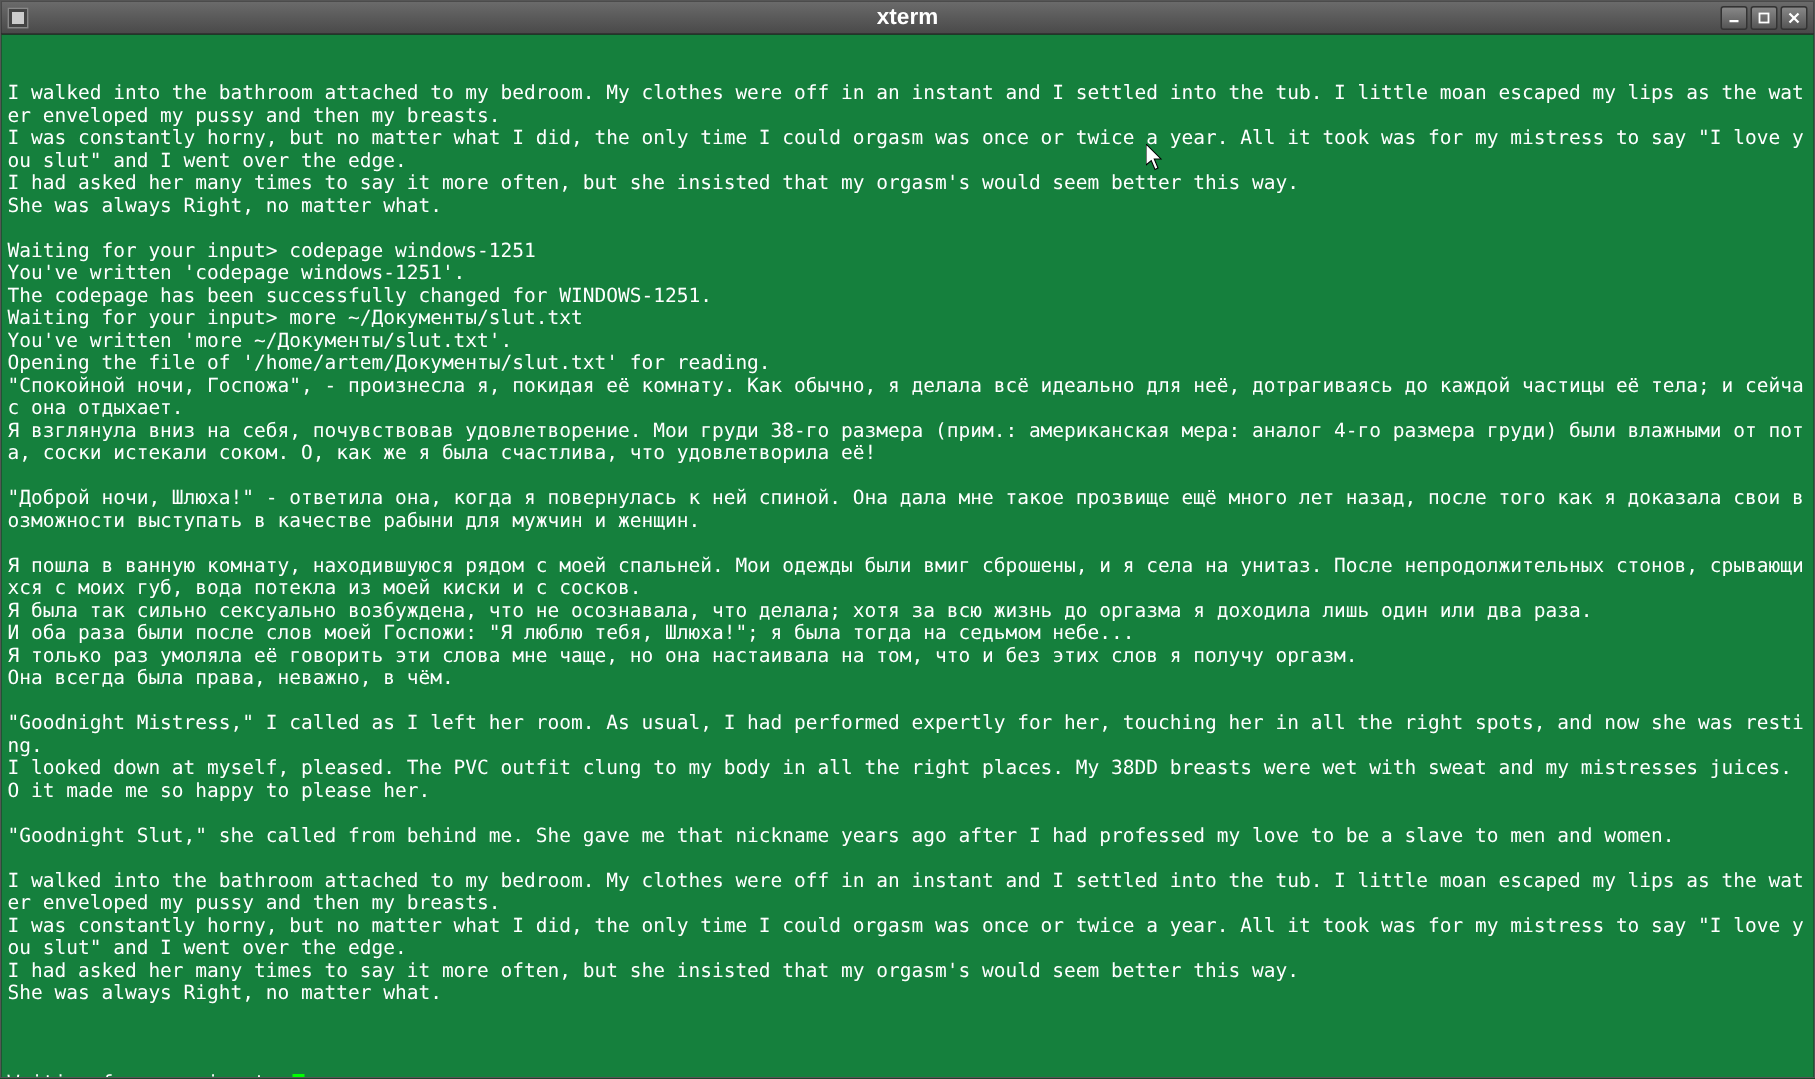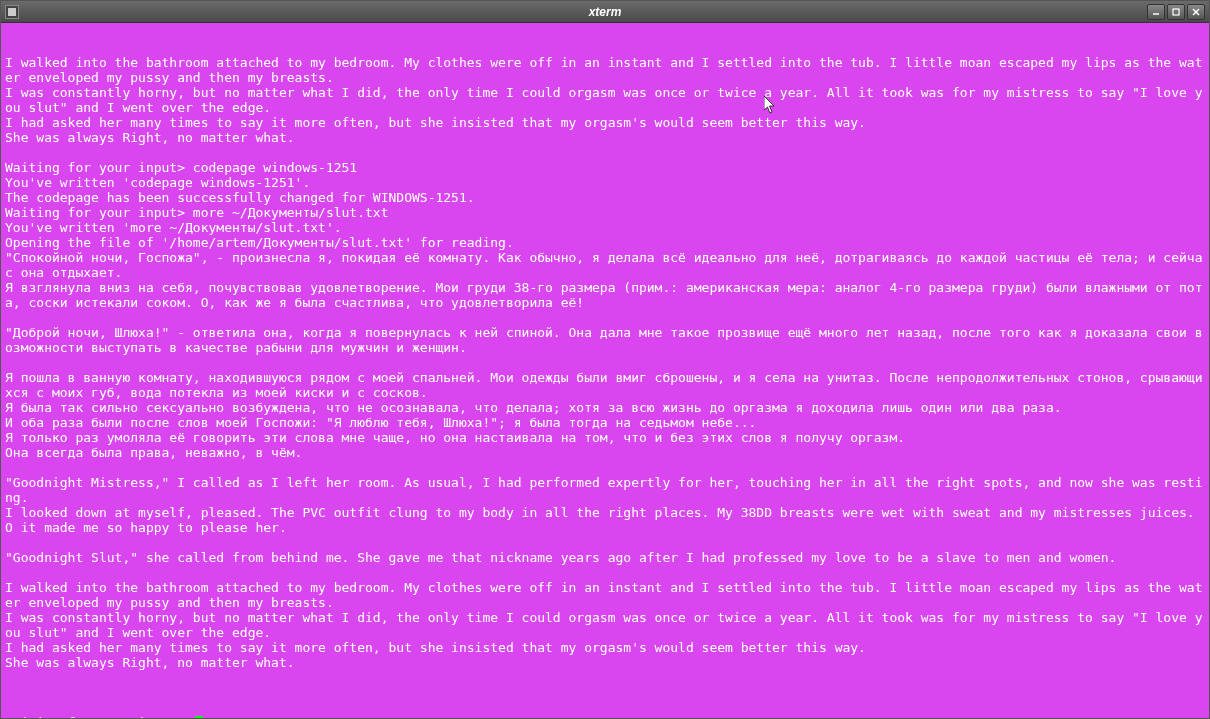--- a/index.html
+++ b/index.html
@@ -44,24 +44,23 @@
     .titlebar-icon-inner {
       width: 8px;
       height: 8px;
       background: #ccc;
     }
     .titlebar-title {
       position: absolute;
       left: 50%;
       transform: translateX(-50%);
       color: #fff;
-      font-size: 12px;
+      font-size: 15px;
       font-weight: bold;
       font-family: sans-serif;
-      font-style: italic;
     }
     .titlebar-buttons {
       margin-left: auto;
       display: flex;
       gap: 2px;
     }
     .titlebar-button {
       width: 18px;
       height: 16px;
       background: linear-gradient(to bottom, #888, #555);
@@ -71,21 +70,21 @@
       align-items: center;
       justify-content: center;
       cursor: pointer;
     }
     .titlebar-button svg {
       width: 10px;
       height: 10px;
     }
     .terminal {
       flex: 1;
-      background: #d946ef;
+      background: #15803d;
       color: #ffffff;
       font-family: "DejaVu Sans Mono", "Courier New", monospace;
       font-size: 13px;
       line-height: 15px;
       padding: 2px 4px;
       white-space: pre-wrap;
       word-break: break-all;
       overflow: hidden;
     }
     .terminal-line {

